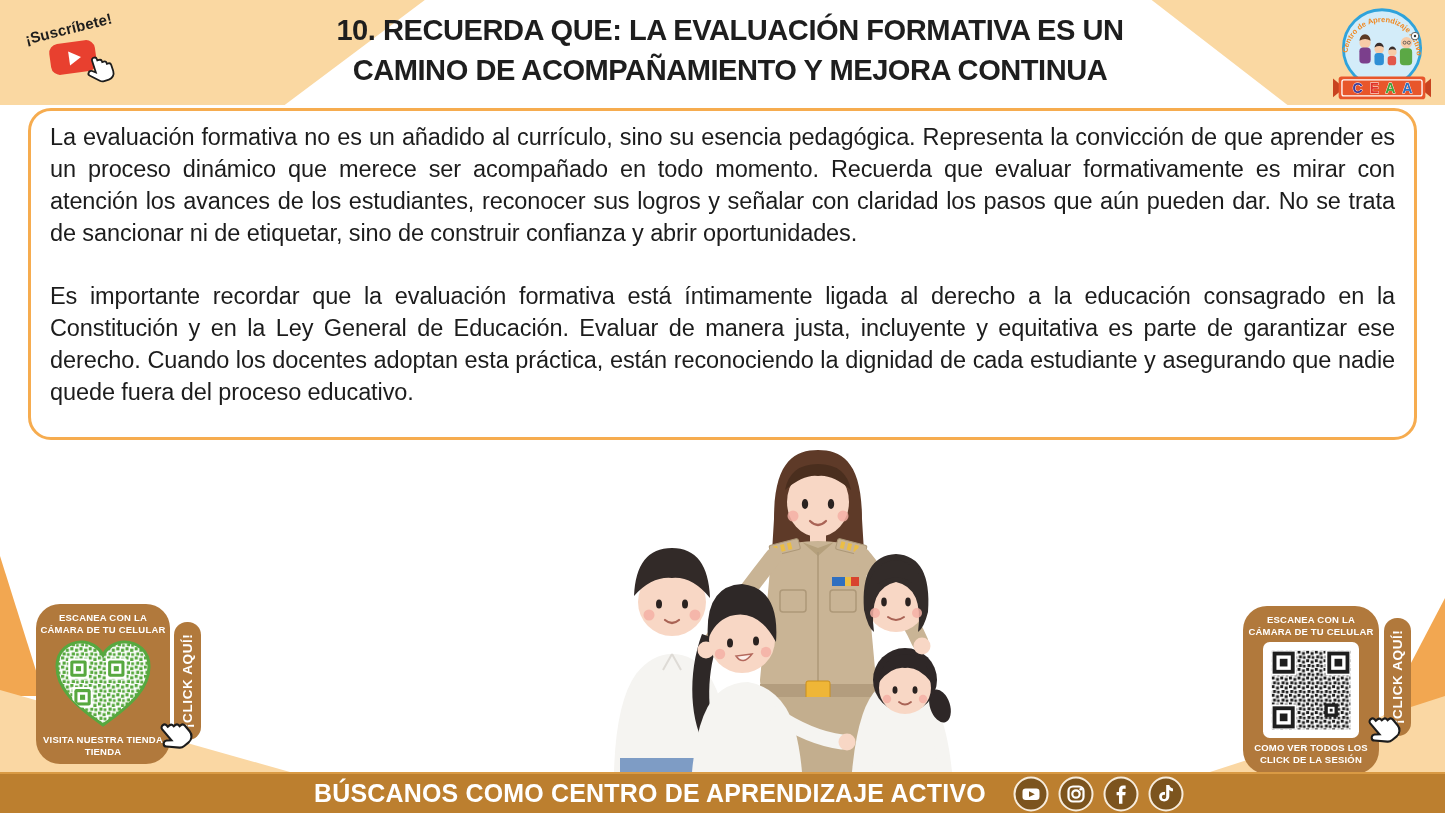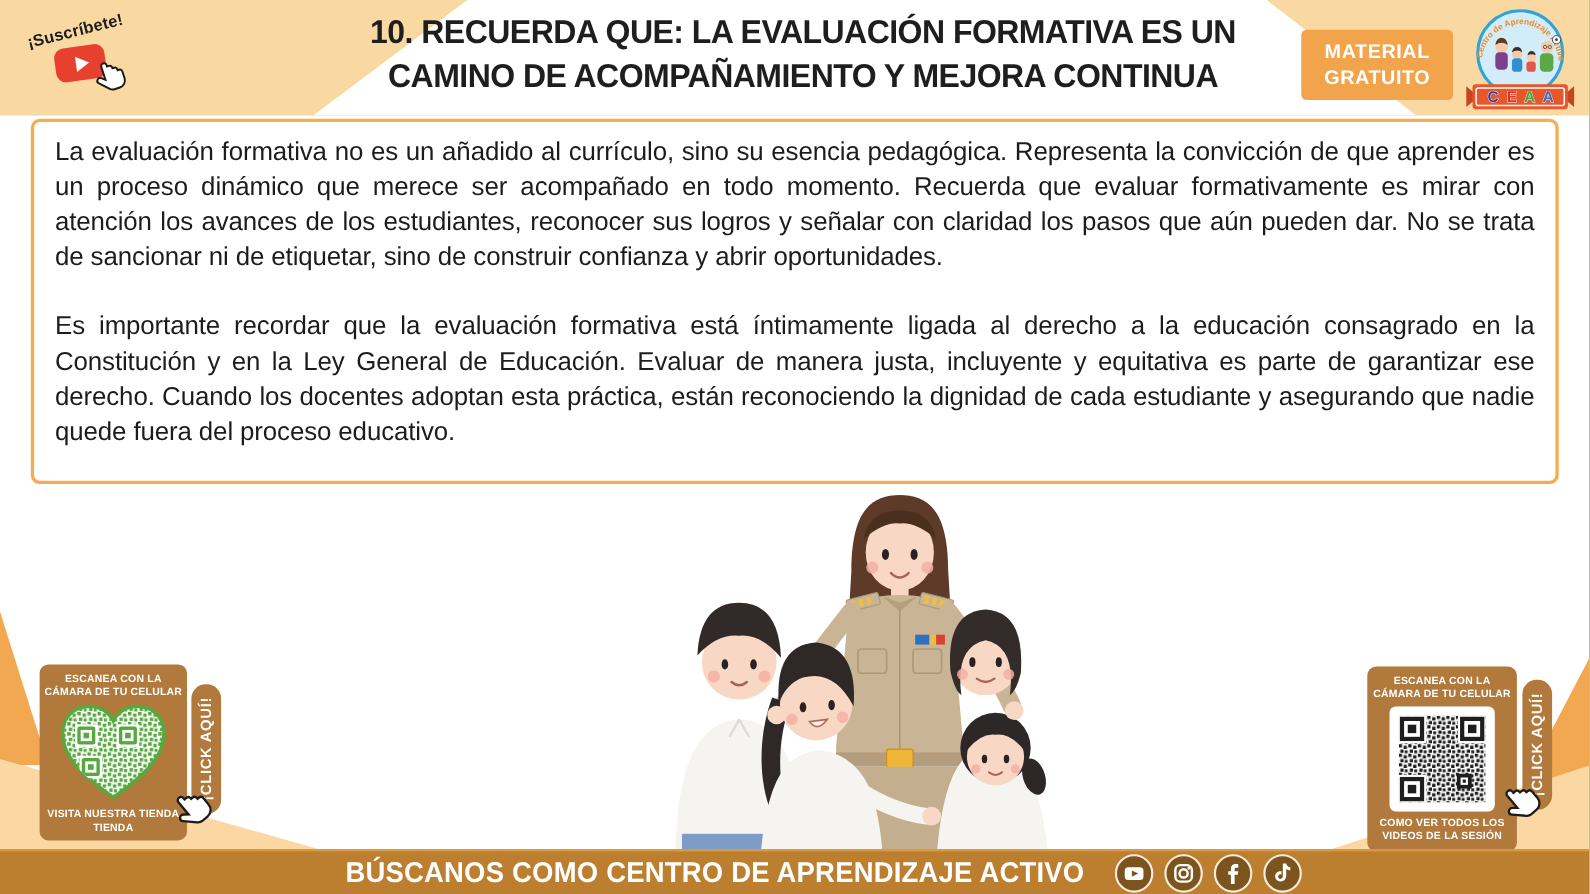--- a/index.html
+++ b/index.html
@@ -23,33 +23,33 @@
   .yt-badge .tri{width:0;height:0;border-left:12px solid #fff;border-top:7px solid transparent;border-bottom:7px solid transparent;margin-left:3px;}
   .hand{position:absolute;}
 
   
   .material-badge{left:1183px;top:27px;width:138px;height:64px;background:#F2A44C;border-radius:5px;
     display:flex;flex-direction:column;align-items:center;justify-content:center;
     color:#fff;font-weight:800;font-size:18px;line-height:1.28;letter-spacing:.5px;}
 
   
   .text-box{left:28px;top:108px;width:1389px;height:332px;box-sizing:border-box;
-    border:3px solid #F6AC4F;border-radius:8px;background:#fff;padding:11px 19px 0 19px;}
+    border:3px solid #F6AC4F;border-radius:23px;background:#fff;padding:11px 19px 0 19px;}
   .text-box p{margin:0 0 31px 0;font-size:23.5px;line-height:1.36;color:#1c1c1c;
     text-align:justify;letter-spacing:-0.1px;}
 
   
   .corner{pointer-events:none;}
   .c-left-deep {left:0;top:556px;width:44px;height:140px;background:#F2A751;clip-path:polygon(0 0,0 100%,100% 100%);}
   .c-left-peach{left:0;top:690px;width:290px;height:82px;background:#FAD7A3;clip-path:polygon(0 0,0 100%,100% 100%);}
   .c-right-deep {right:0;top:598px;width:130px;height:174px;background:#F2A751;clip-path:polygon(100% 0,30% 100%,100% 100%);}
   .c-right-peach{right:0;top:696px;width:235px;height:76px;background:#FAD7A3;clip-path:polygon(100% 0,0 100%,100% 100%);}
 
   
-  .qr-panel{background:#B1793C;border-radius:8px;color:#fff;text-align:center;box-sizing:border-box;cursor:pointer;}
+  .qr-panel{background:#B1793C;border-radius:24px;color:#fff;text-align:center;box-sizing:border-box;cursor:pointer;}
   .qr-left{left:36px;top:604px;width:134px;height:160px;padding-top:8px;}
   .qr-right{left:1243px;top:606px;width:136px;height:168px;padding-top:8px;}
   .qr-label{font-size:9.5px;font-weight:800;line-height:1.3;letter-spacing:.2px;}
   .click-tab{background:#B1793C;border-radius:13px;color:#fff;display:flex;align-items:center;justify-content:center;
     writing-mode:vertical-rl;transform:rotate(180deg);font-weight:800;font-size:13.5px;letter-spacing:.6px;cursor:pointer;}
   .tab-left{left:174px;top:622px;width:27px;height:118px;}
   .tab-right{left:1384px;top:618px;width:27px;height:118px;}
 
   
   .footer{left:0;top:772px;width:1445px;height:41px;background:#BC7F2F;border-top:2px solid #D99A44;box-sizing:border-box;
@@ -74,24 +74,20 @@
     <svg class="hand" style="left:66px;top:46px;transform:rotate(-18deg);" width="36" height="36" viewBox="0 0 24 24">
       <path d="M9.2 2.5c-.9 0-1.6.7-1.6 1.6v8.2l-2.1-1.7c-.8-.6-1.9-.5-2.5.3-.6.7-.5 1.7.2 2.3l5.2 5.2c.7.7 1.7 1.1 2.7 1.1h3.3c2.5 0 4.5-2 4.5-4.5v-4.3c0-.9-.7-1.6-1.6-1.6h-.9v-.5c0-.9-.7-1.6-1.6-1.6h-1V6.6c0-.9-.7-1.6-1.6-1.6h-1.2V4.1c0-.9-.7-1.6-1.8-1.6z" fill="#ffffff" stroke="#1c1c1c" stroke-width="1.2"></path>
     </svg>
   </div>
 
   <div class="abs page-title">
     <div>10. RECUERDA QUE: LA EVALUACIÓN FORMATIVA ES UN</div>
     <div>CAMINO DE ACOMPAÑAMIENTO Y MEJORA CONTINUA</div>
   </div>
 
-  <div class="abs material-badge">
-    <div>MATERIAL</div>
-    <div>GRATUITO</div>
-  </div>
 
   <svg class="abs" style="left:1325px;top:5px;" width="114" height="98" viewBox="0 0 120 104">
     <circle cx="60" cy="46" r="41" fill="#D3ECF9" stroke="#2FA3DB" stroke-width="3"></circle>
     <defs>
         <path id="arcTop" d="M23 55 A 37 37 0 1 1 97 55"></path>
       </defs>
     <text font-size="8" font-weight="bold" fill="#F08A24" font-family="Liberation Sans, sans-serif">
       <textPath href="#arcTop" startOffset="4">Centro de Aprendizaje Activo</textPath>
     </text>
 
@@ -296,21 +292,21 @@
       <rect x="9" y="65" width="26" height="26" fill="#fff"></rect>
         <rect x="10" y="67" width="23" height="23" fill="#1E1E1E"></rect>
         <rect x="14" y="71" width="15" height="15" fill="#fff"></rect>
         <rect x="17.5" y="74.5" width="8" height="8" fill="#1E1E1E"></rect>
       <rect x="64" y="64" width="14" height="14" fill="#1E1E1E"></rect>
         <rect x="67.5" y="67.5" width="7" height="7" fill="#fff"></rect>
         <rect x="69.5" y="69.5" width="3" height="3" fill="#1E1E1E"></rect>
     </svg>
     <div class="qr-label">
       <div>COMO VER TODOS LOS</div>
-      <div>VIDEOS DE LA SESIÓN</div>
+      <div>CLICK DE LA SESIÓN</div>
     </div>
   </div>
   <div class="abs click-tab tab-right">
     <span>¡CLICK AQUÍ!</span>
   </div>
   <svg class="abs hand" style="left:1364px;top:708px;transform:rotate(-40deg);" width="42" height="42" viewBox="0 0 24 24">
     <path d="M9.2 2.5c-.9 0-1.6.7-1.6 1.6v8.2l-2.1-1.7c-.8-.6-1.9-.5-2.5.3-.6.7-.5 1.7.2 2.3l5.2 5.2c.7.7 1.7 1.1 2.7 1.1h3.3c2.5 0 4.5-2 4.5-4.5v-4.3c0-.9-.7-1.6-1.6-1.6h-.9v-.5c0-.9-.7-1.6-1.6-1.6h-1V6.6c0-.9-.7-1.6-1.6-1.6h-1.2V4.1c0-.9-.7-1.6-1.8-1.6z" fill="#ffffff" stroke="#1c1c1c" stroke-width="1.2"></path>
   </svg>
 
   <div class="abs footer">

